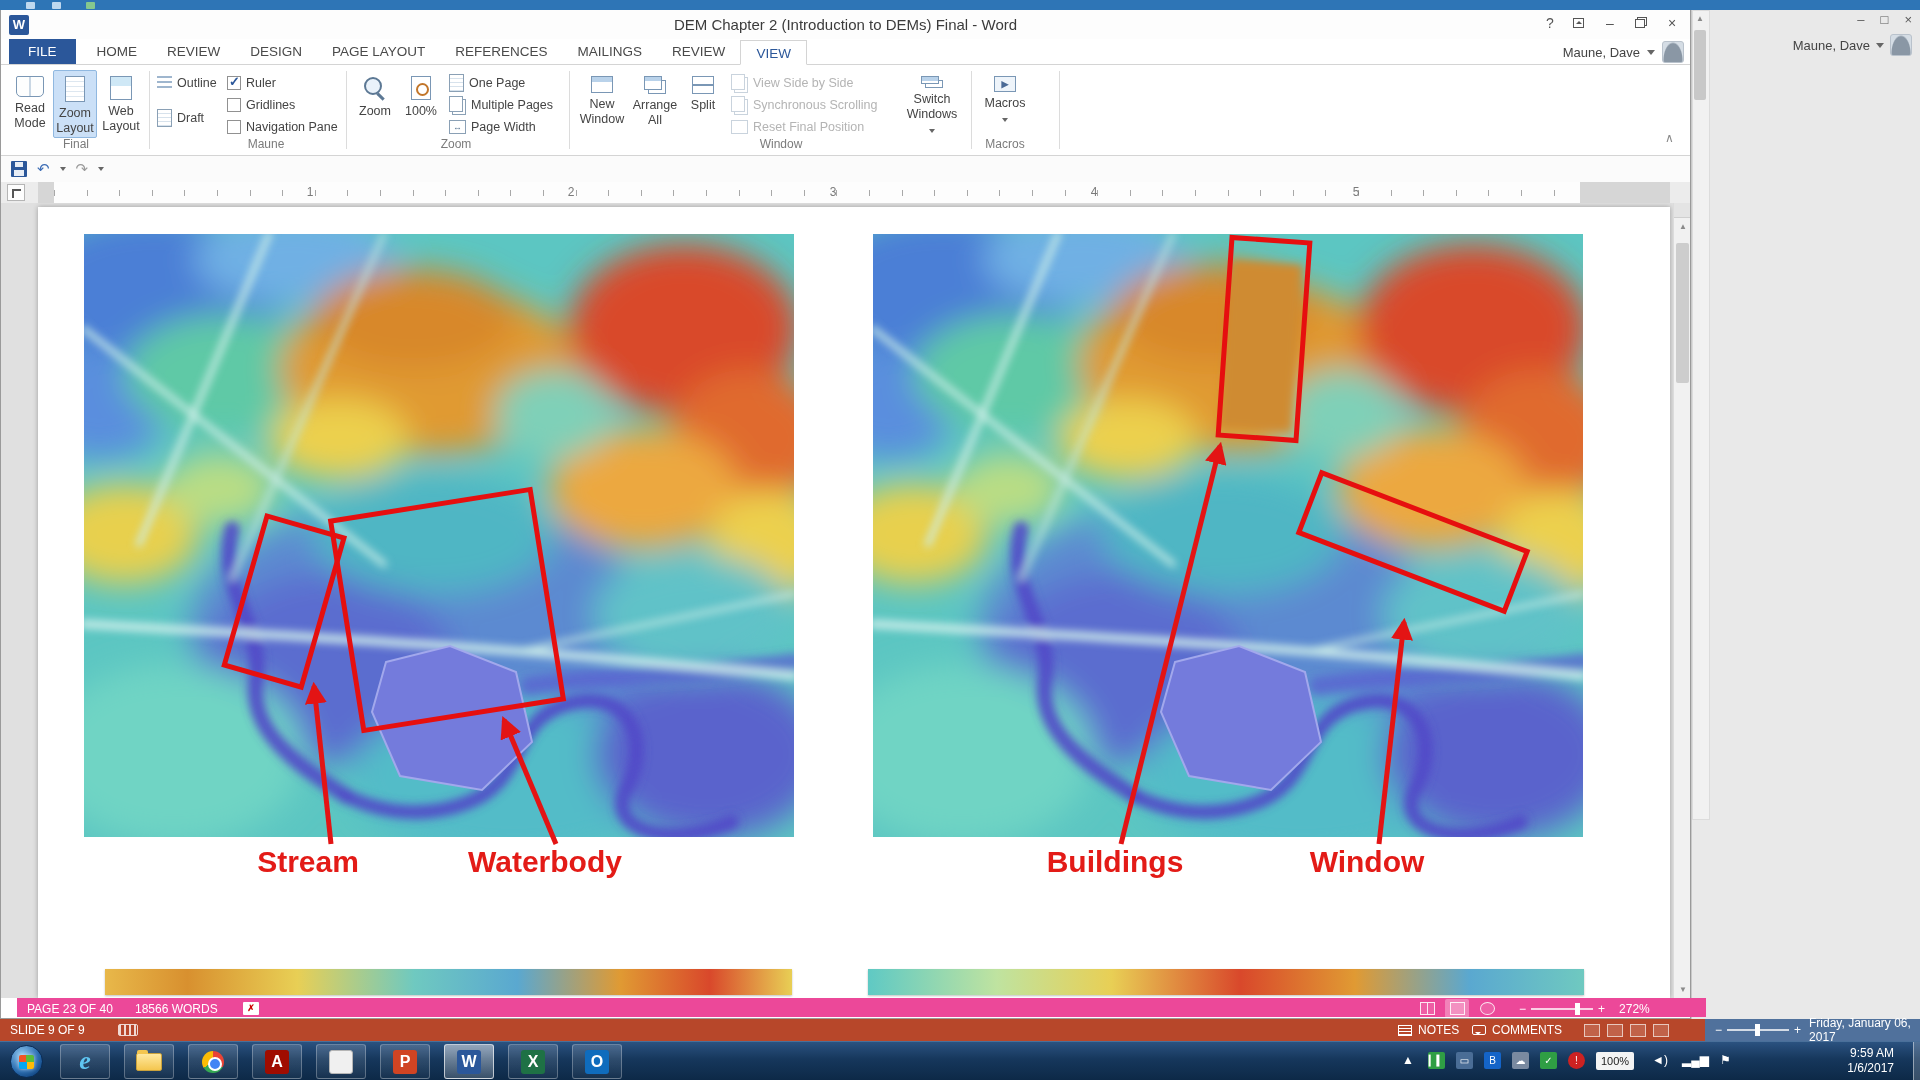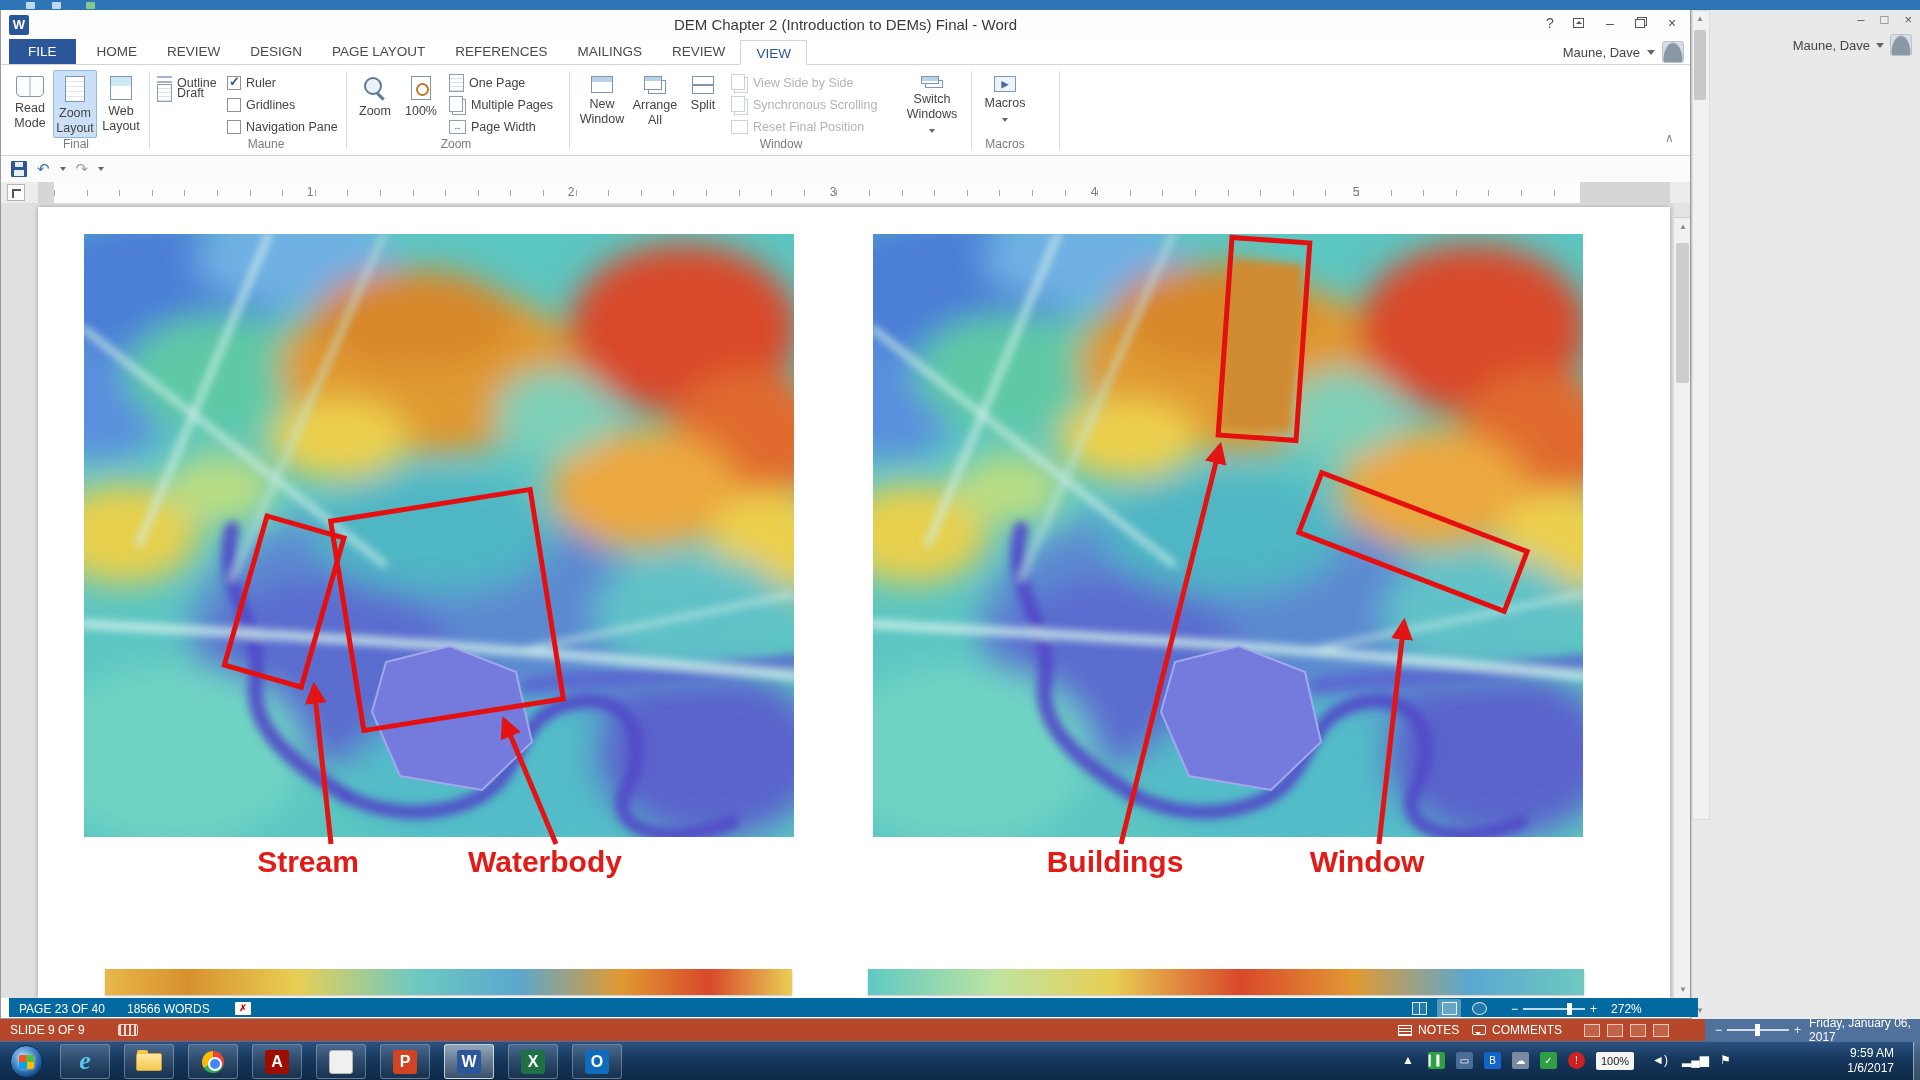--- a/index.html
+++ b/index.html
@@ -109,21 +109,21 @@
   .capb{font-weight:bold}
   .figstrip{position:absolute;height:26px;box-shadow:0 1px 2px rgba(0,0,0,.25)}
   .strip1{background:linear-gradient(90deg,#e8b84a,#d8902f 12%,#e8cf55 28%,#6fc9c0 45%,#5aa8d0 60%,#e09a33 75%,#d9482b 88%,#e8cf55)}
   .strip2{background:linear-gradient(90deg,#5fc9c4,#bfe3a0 18%,#e8cf55 34%,#d9482b 52%,#e09a33 68%,#5aa8d0 84%,#6fc9c0)}
   .vscroll{position:absolute;left:1672px;top:0;width:18px;height:795px;background:#f1f1f1;border-left:1px solid #dcdcdc}
   .splitbox{position:absolute;left:0;top:0;width:18px;height:15px;background:#e4e4e4;border-bottom:1px solid #cfcfcf}
   .vs-up{position:absolute;left:0;top:16px;width:18px;height:16px;color:#8a8a8a;font-size:8px;text-align:center;line-height:16px}
   .vs-dn{position:absolute;left:0;bottom:0;width:18px;height:16px;color:#8a8a8a;font-size:8px;text-align:center;line-height:16px}
   .vs-th{position:absolute;left:2px;top:40px;width:13px;height:140px;background:#cdcdcd;border-radius:2px}
 
-  .statusbar{position:absolute;left:8px;top:988px;width:100%;height:19px;background:#0369a1;color:#fff;font-size:12px}
+  .statusbar{position:absolute;left:16px;top:988px;width:100%;height:19px;background:#ec4899;color:#fff;font-size:12px}
   .statusbar .sit{position:absolute;top:0;height:21px;display:flex;align-items:center;gap:6px}
   .proof{display:inline-block;width:16px;height:13px;background:#fff;border-radius:1px;color:#c00;font-size:9px;text-align:center;line-height:13px;font-weight:bold}
   .sbv{display:inline-block;width:15px;height:13px;border:1px solid rgba(255,255,255,.85);background:rgba(255,255,255,.12)}
   .sbv.book{background:linear-gradient(90deg,rgba(255,255,255,.85) 0 1px,transparent 1px) center/1px 100% no-repeat,rgba(255,255,255,.12)}
   .sbvwrap{display:inline-flex;align-items:center;justify-content:center;width:24px;height:19px;border-radius:2px}
   .sbvwrap.on{background:rgba(255,255,255,.32)}
 
   
   .taskbar{left:0;top:1041px;width:1920px;height:39px;background:linear-gradient(180deg,#2b5280 0,#16375c 45%,#0d2947 100%);border-top:1px solid #4a709a}
   .orb{position:absolute;left:10px;top:3px;width:33px;height:33px;border-radius:50%;background:radial-gradient(circle at 35% 28%,#8ec7f0,#2a6cb0 55%,#0b3a72 90%);border:1px solid #0a2c55;display:flex;align-items:center;justify-content:center}
@@ -214,21 +214,21 @@
         <span class="ic icweb"></span>
         <span class="bl"><span>Web</span><br><span>Layout</span></span>
       </div>
       <span class="grp-label" style="left:30px;width:90px">Final</span>
       <span class="vsep" style="left:148px"></span>
 
       <div class="rsm" style="left:156px;top:8px">
         <span class="ic spo"></span>
         <span>Outline</span>
       </div>
-      <div class="rsm" style="left:156px;top:18px">
+      <div class="rsm" style="left:156px;top:43px">
         <span class="ic sp"></span>
         <span>Draft</span>
       </div>
       <div class="rsm" style="left:226px;top:8px">
         <span class="cb checked"></span>
         <span>Ruler</span>
       </div>
       <div class="rsm" style="left:226px;top:30px">
         <span class="cb"></span>
         <span>Gridlines</span>

